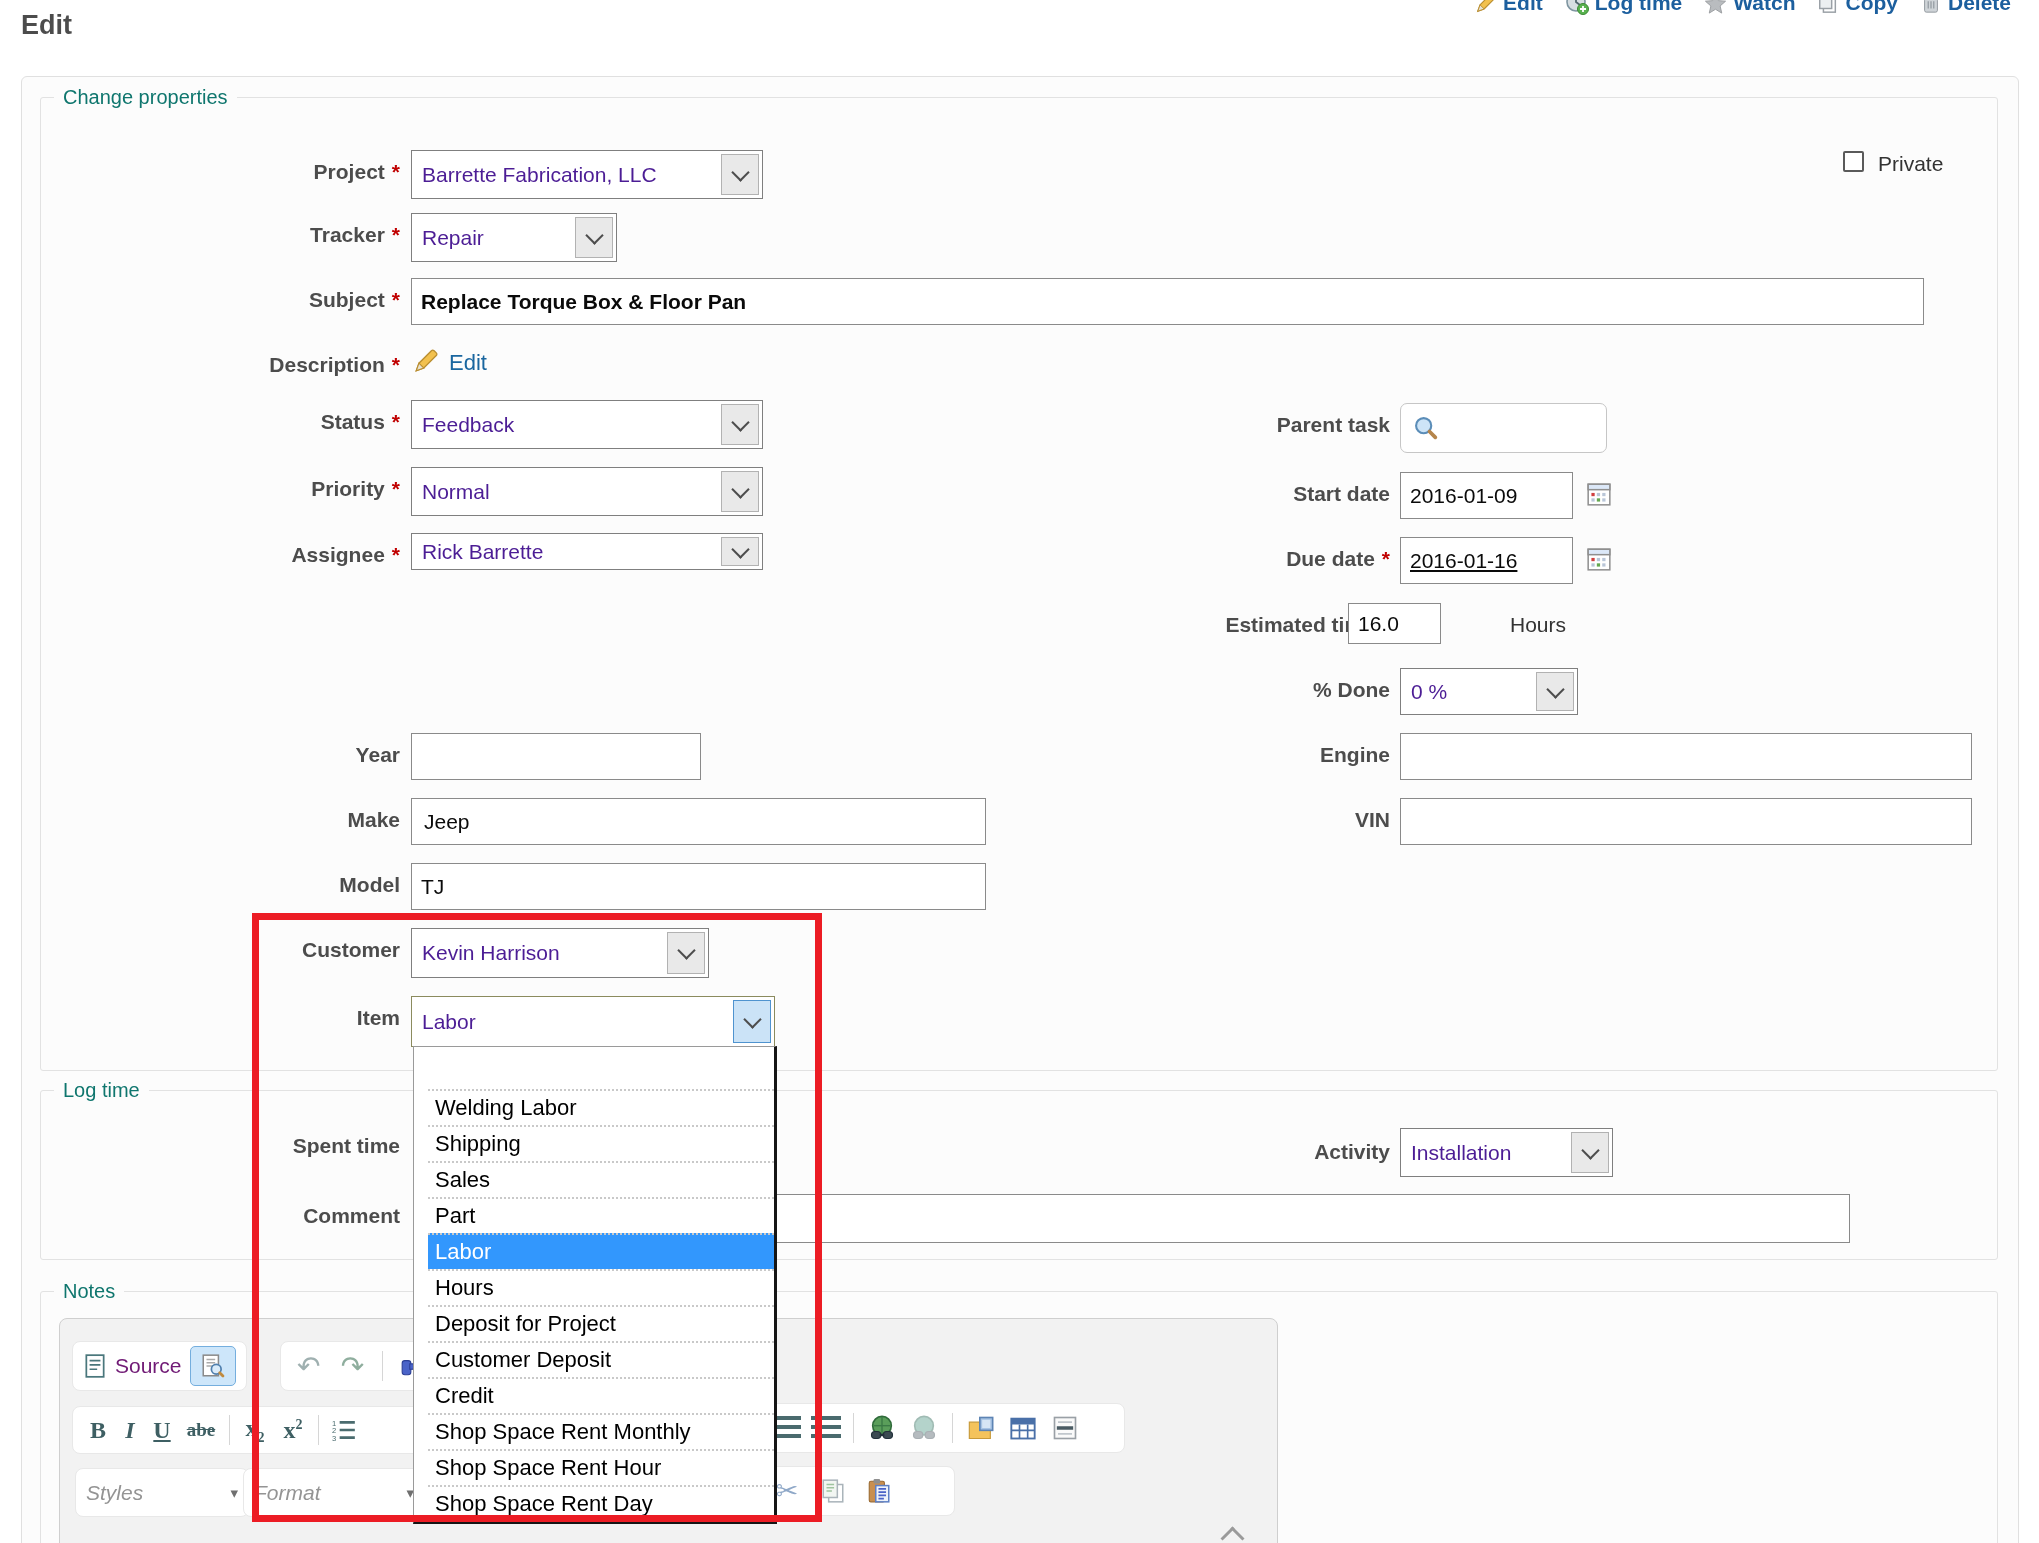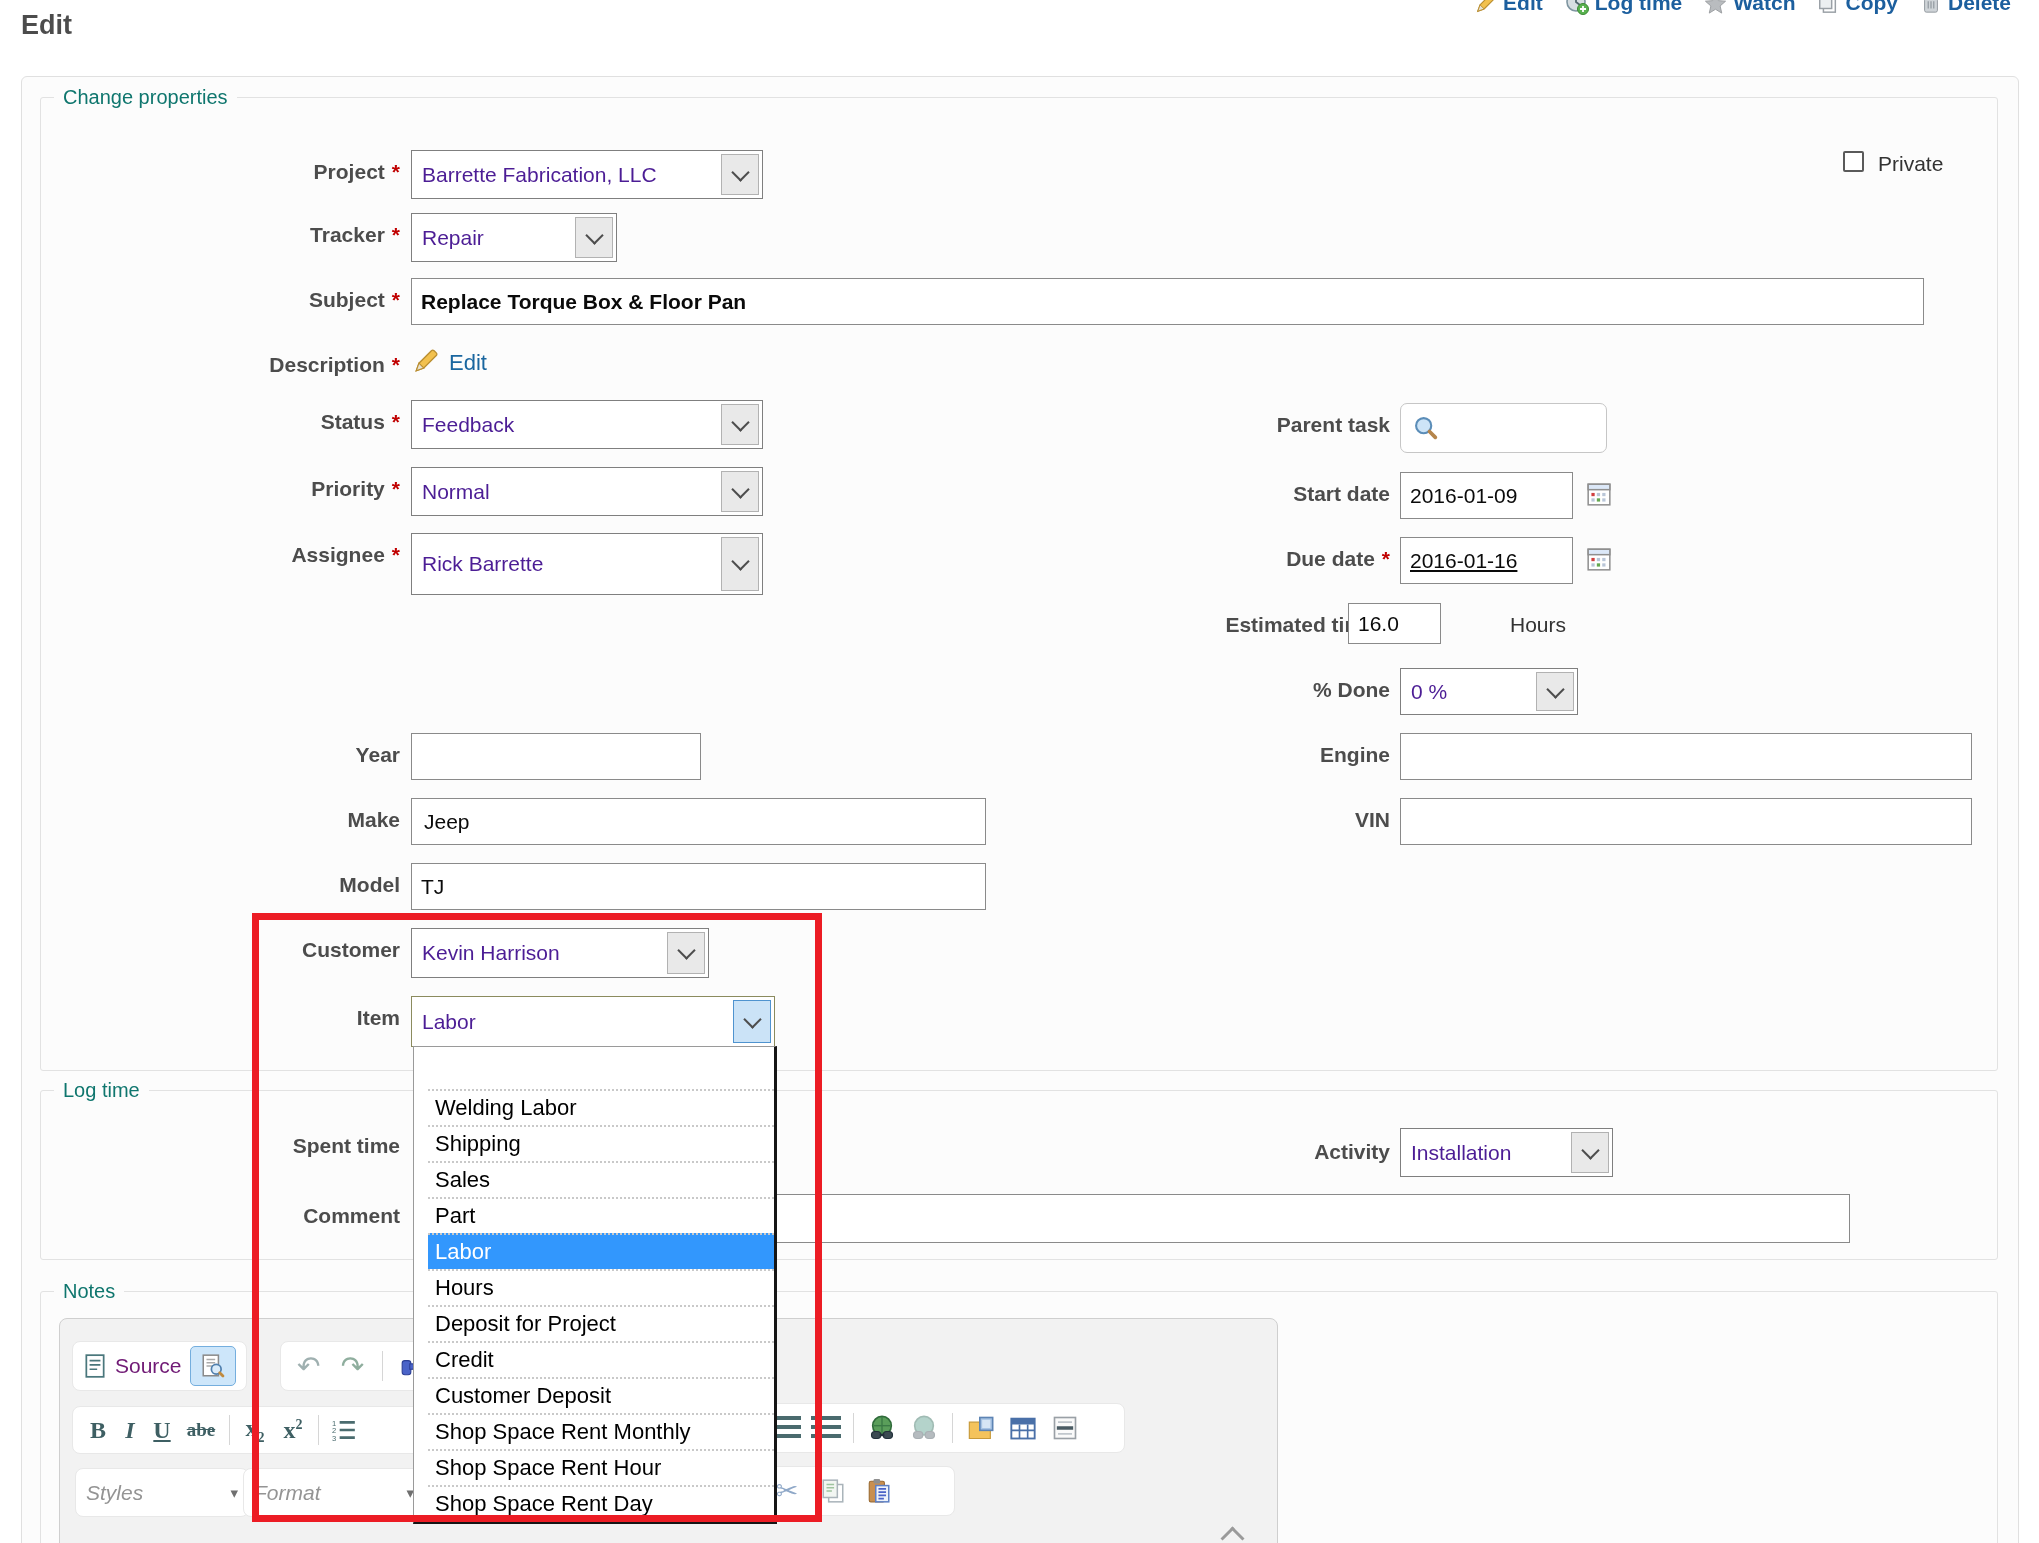--- a/index.html
+++ b/index.html
@@ -147,21 +147,21 @@
 
   <span class="lbl lblL" style="top:477px;"><span>Priority</span><span class="req">*</span></span>
   <div class="sel" style="left:411px;top:467px;width:352px;height:49px;">
     <span class="sel-val">Normal</span>
     <span class="sel-btn">
         <i class="chev"></i>
       </span>
   </div>
 
   <span class="lbl lblL" style="top:543px;"><span>Assignee</span><span class="req">*</span></span>
-  <div class="sel" style="left:411px;top:533px;width:352px;height:62px;">
+  <div class="sel" style="left:411px;top:533px;width:352px;height:37px;">
     <span class="sel-val">Rick Barrette</span>
     <span class="sel-btn">
         <i class="chev"></i>
       </span>
   </div>
 
   <span class="lbl lblR" style="top:413px;">Parent task</span>
   <input class="inp inp-round" style="left: 1400px; top: 403px; width: 207px; height: 50px;">
   <svg style="position:absolute;left:1412px;top:414px;" width="28" height="28" viewBox="0 0 24 24">
       <circle cx="10" cy="10" r="6.5" fill="#cde4f7" stroke="#5b8db8" stroke-width="1.8"></circle>
@@ -402,22 +402,22 @@
 
   <div class="listbox">
       <div class="opt"></div>
       <div class="opt">Welding Labor</div>
       <div class="opt">Shipping</div>
       <div class="opt">Sales</div>
       <div class="opt">Part</div>
       <div class="opt opt-sel">Labor</div>
       <div class="opt">Hours</div>
       <div class="opt">Deposit for Project</div>
+      <div class="opt">Customer Deposit</div>
       <div class="opt">Credit</div>
-      <div class="opt">Customer Deposit</div>
       <div class="opt">Shop Space Rent Monthly</div>
       <div class="opt">Shop Space Rent Hour</div>
       <div class="opt">Shop Space Rent Day</div>
     </div>
 
   <div class="redbox"></div>
 
 </div>
 
 </body></html>

